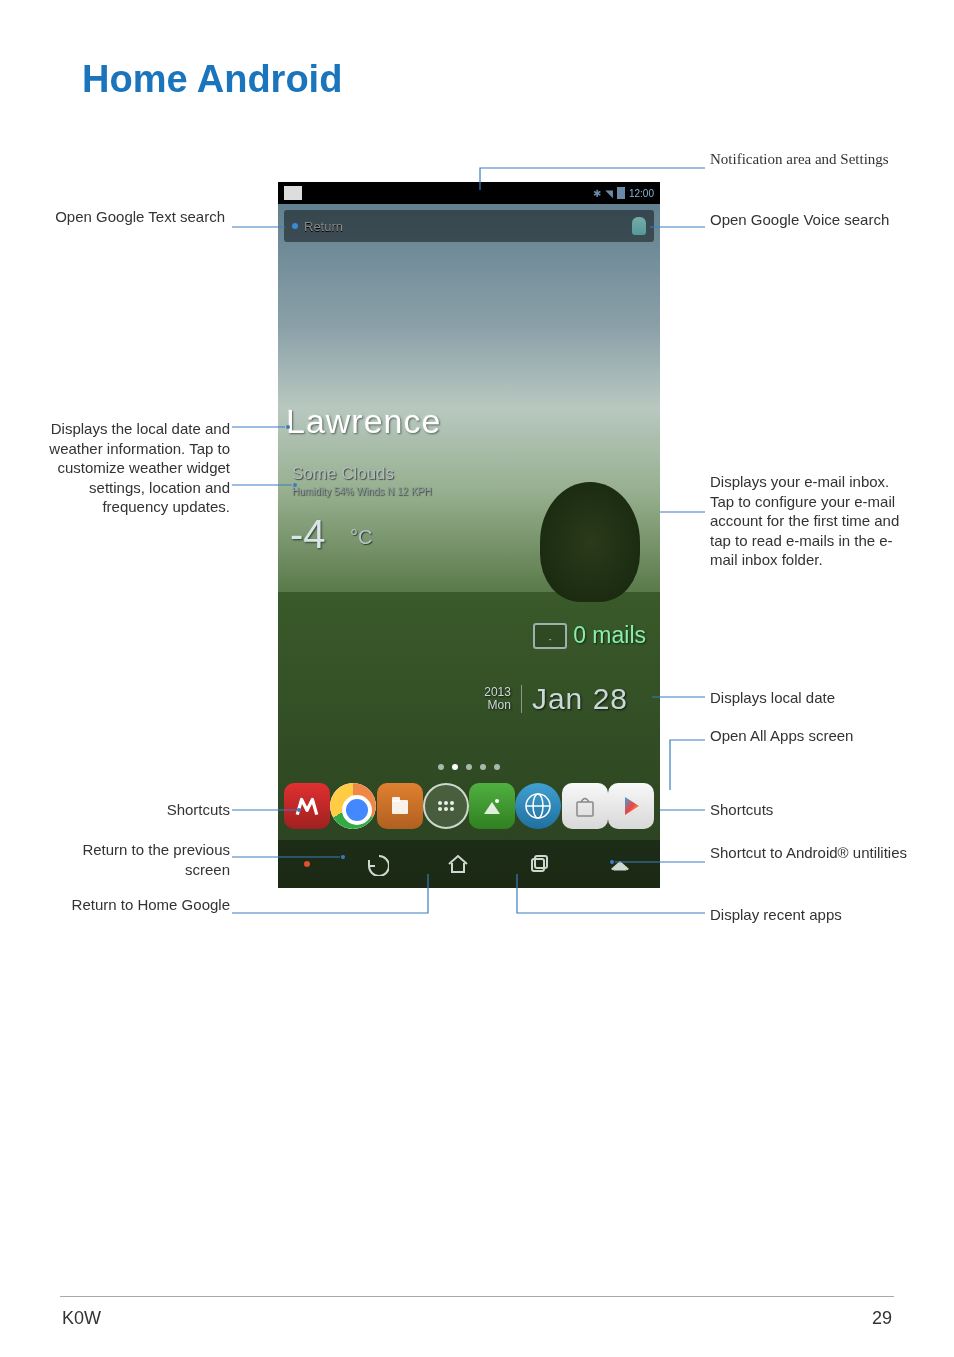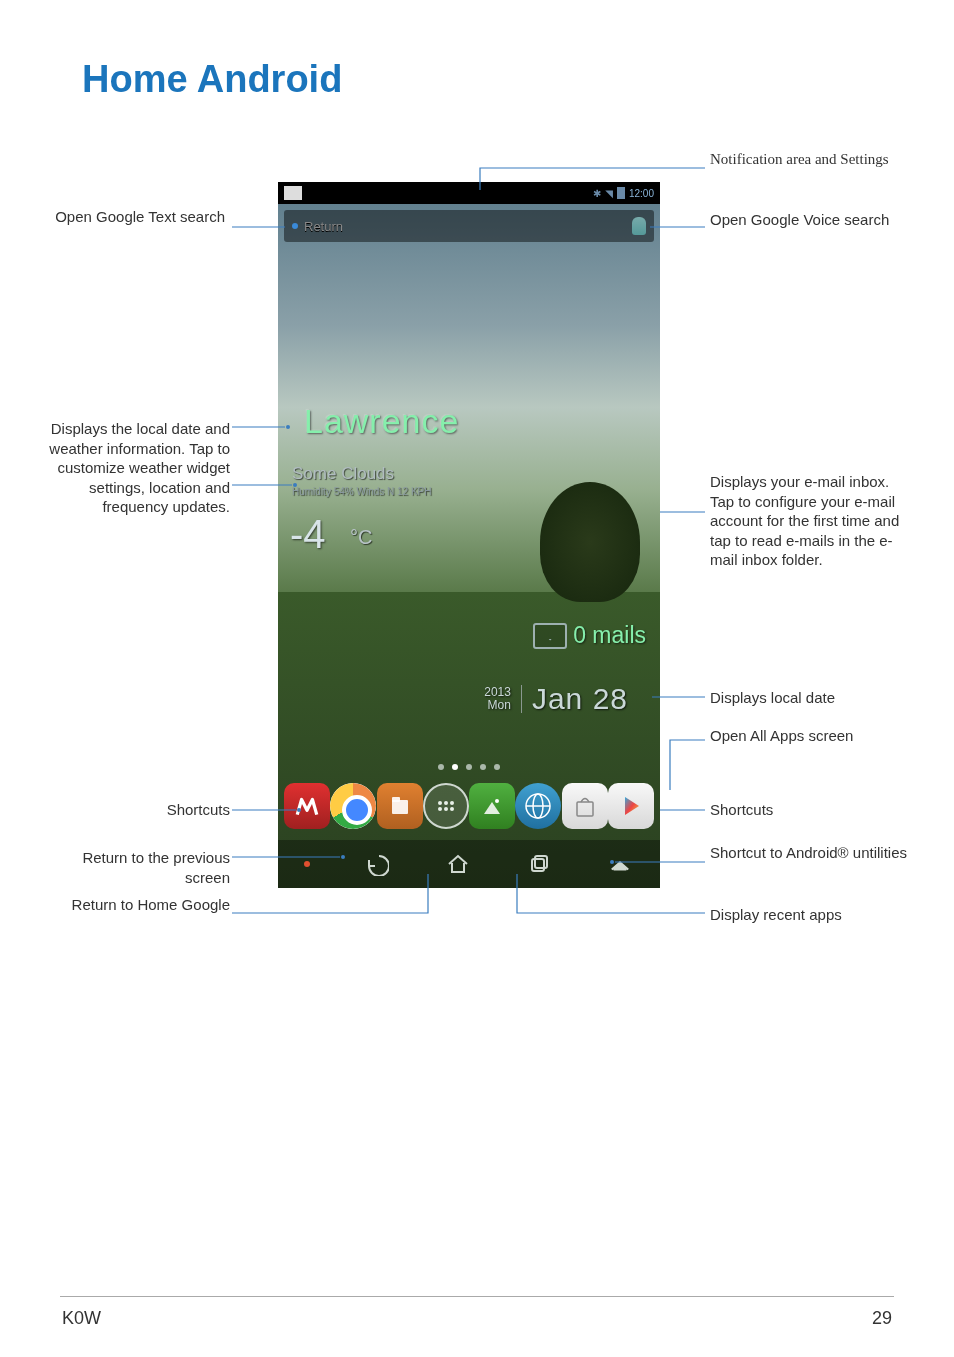--- a/index.html
+++ b/index.html
@@ -85,23 +85,23 @@
     color: #888; font-size: 13px;
     text-shadow: 0 1px 0 #000;
   }
   .mic-icon {
     width: 14px; height: 18px;
     background: linear-gradient(#7aa, #599);
     border-radius: 6px 6px 3px 3px;
   }
   .weather-city {
     position: absolute;
-    top: 220px; left: 26px;
+    top: 220px; left: 8px;
     font-size: 34px;
-    color: #86efac;
+    color: #ffffff;
     font-weight: 300;
     text-shadow: 1px 1px 2px rgba(0,0,0,.5), -1px -1px 1px rgba(255,255,255,.2);
     letter-spacing: 1px;
   }
   .weather-cond {
     position: absolute;
     top: 282px; left: 14px;
     font-size: 17px;
     color: #b0bcc0;
     text-shadow: 1px 1px 1px rgba(0,0,0,.6);
@@ -392,21 +392,21 @@
         <svg viewBox="0 0 24 24" width="22" height="22">
             <path d="M3 18 L12 10 L21 18 M5 18 H19" fill="#cfd8d0" stroke="#cfd8d0"></path>
           </svg>
       </div>
     </div>
   </div>
 
   <div class="callout left" style="top:50px; left:35px; width:190px;margin-top:7px;">Open Google Text search</div>
   <div class="callout left" style="top:269px; left:40px; width:190px;">Displays the local date and weather information. Tap to customize weather widget settings, location and frequency updates.</div>
   <div class="callout left" style="top:650px; left:40px; width:190px;">Shortcuts</div>
-  <div class="callout left" style="top:690px; left:40px; width:190px;margin-top:8px;">Return to the previous screen</div>
+  <div class="callout left" style="top:690px; left:40px; width:190px;">Return to the previous screen</div>
   <div class="callout left" style="top:745px; left:40px; width:190px;">Return to Home Google</div>
 
   <div class="callout right" style="top:0px; left:710px; width:200px;font-family:Liberation Serif, serif;">Notification area and Settings</div>
   <div class="callout right" style="top:60px; left:710px; width:200px;">Open Google Voice search</div>
   <div class="callout right" style="top:322px; left:710px; width:190px;">Displays your e-mail inbox. Tap to configure your e-mail account for the first time and tap to read e-mails in the e-mail inbox folder.</div>
   <div class="callout right" style="top:538px; left:710px; width:200px;">Displays local date</div>
   <div class="callout right" style="top:576px; left:710px; width:200px;">Open All Apps screen</div>
   <div class="callout right" style="top:650px; left:710px; width:200px;">Shortcuts</div>
   <div class="callout right" style="top:693px; left:710px; width:200px;">Shortcut to Android® untilities</div>
   <div class="callout right" style="top:755px; left:710px; width:200px;">Display recent apps</div>

